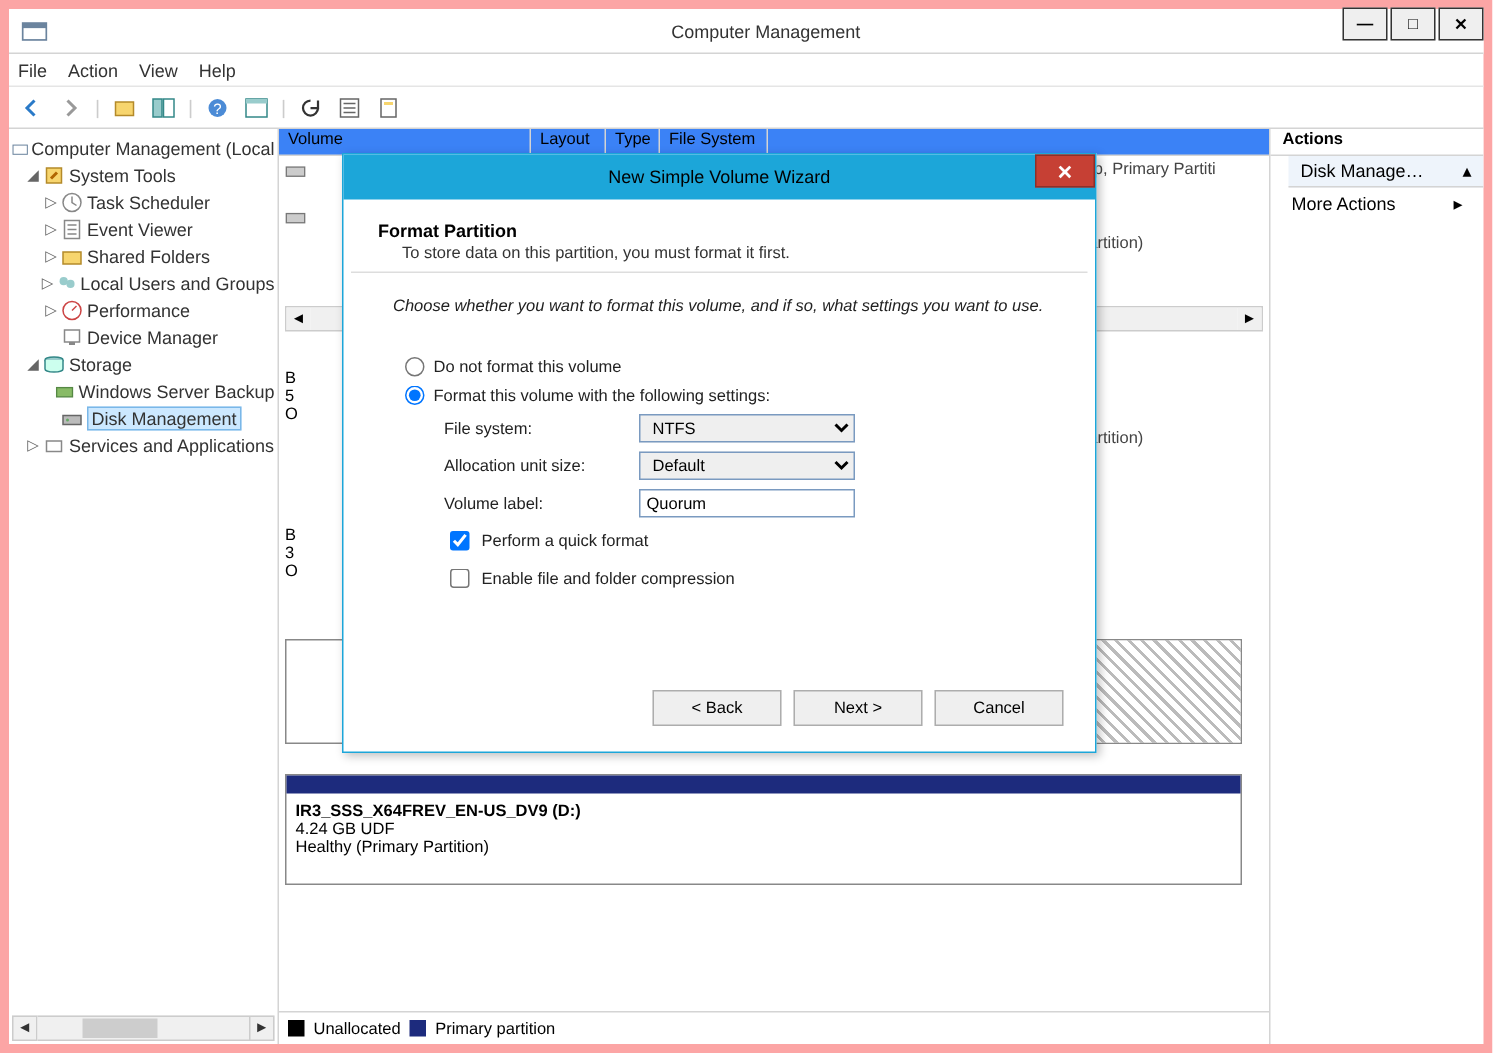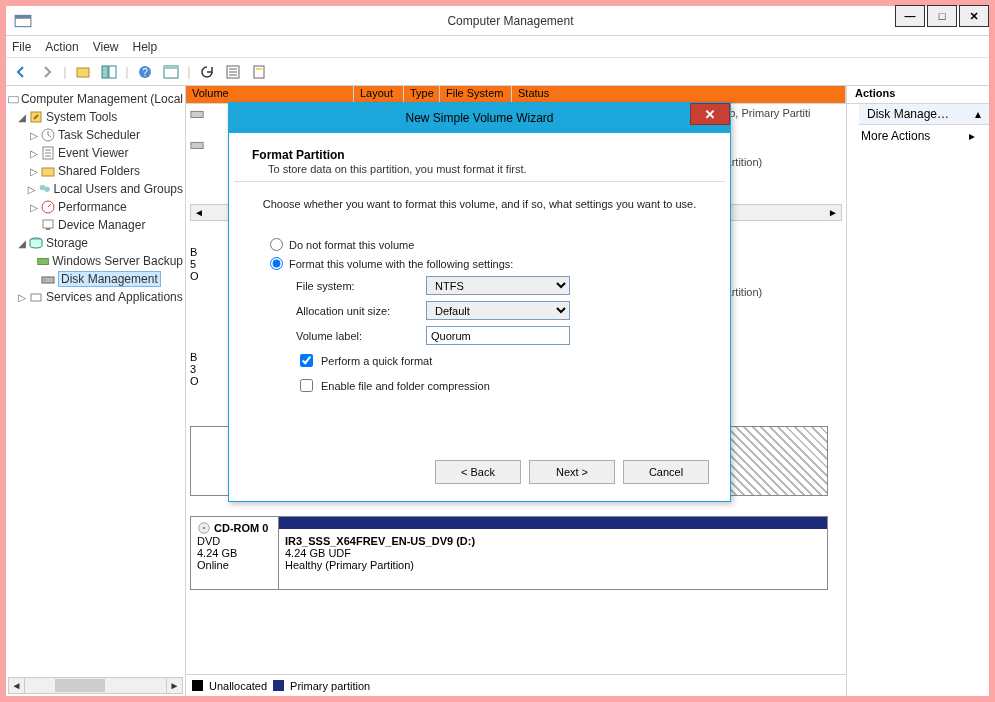--- a/index.html
+++ b/index.html
@@ -25,21 +25,21 @@
 .tree-row .ind { display: inline-block; }
 .tree-row .tw { width: 12px; color: #666; font-size: 10px; display: inline-block; text-align: center; }
 .tree-row .ic { width: 16px; height: 16px; display: inline-flex; align-items: center; justify-content: center; margin-right: 2px; }
 .tree-row.selected .lbl { background: #cce8ff; border: 1px solid #7ab7e8; padding: 0 2px; }
 .tree-scroll { position: absolute; left: 2px; right: 2px; bottom: 2px; height: 17px; display: flex; align-items: center; }
 .tree-scroll .arrow { width: 17px; height: 17px; border: 1px solid #ccc; background: #f0f0f0; display: flex; align-items: center; justify-content: center; font-size: 10px; }
 .tree-scroll .track { flex: 1; height: 17px; border-top: 1px solid #ccc; border-bottom: 1px solid #ccc; background: #f0f0f0; position: relative; }
 .tree-scroll .thumb { position: absolute; left: 30px; top: 1px; width: 50px; height: 13px; background: #cdcdcd; }
 
 .center-pane { flex: 1; display: flex; flex-direction: column; position: relative; border-right: 1px solid #d4d4d4; }
-.list-header { height: 18px; display: flex; font-size: 11px; background: #f97316; border-bottom: 1px solid #d4d4d4; }
+.list-header { height: 18px; display: flex; font-size: 11px; background: #3b82f6; border-bottom: 1px solid #d4d4d4; }
 .list-header .col { border-right: 1px solid #d4d4d4; padding: 1px 6px; }
 .list-body { flex: 1; position: relative; }
 
 .legend { height: 22px; border-top: 1px solid #d4d4d4; display: flex; align-items: center; font-size: 11px; padding: 0 6px; gap: 6px; }
 .legend .sw { width: 11px; height: 11px; display: inline-block; }
 
 .actions-pane { width: 142px; display: flex; flex-direction: column; font-size: 12px; }
 .actions-title { height: 18px; border-bottom: 1px solid #d4d4d4; background: #fff; padding: 1px 8px; font-size: 11px; font-weight: bold; }
 .actions-sub { background: #eef4fb; padding: 3px 8px; border-bottom: 1px solid #d4d4d4; display: flex; justify-content: space-between; margin-left: 12px; }
 .actions-item { padding: 4px 14px; display: flex; justify-content: space-between; }
@@ -60,21 +60,21 @@
 
 .dialog { position: absolute; left: 228px; top: 102px; width: 503px; height: 400px; background: #fff; border: 1px solid #1ca6d9; box-shadow: 2px 2px 6px rgba(0,0,0,0.25); z-index: 10; }
 .dlg-titlebar { height: 30px; background: #1ca6d9; display: flex; align-items: center; justify-content: center; position: relative; }
 .dlg-titlebar .t { color: #000; font-size: 12px; }
 .dlg-close { position: absolute; right: 0; top: 0; width: 40px; height: 22px; background: #c64034; color: #fff; display: flex; align-items: center; justify-content: center; font-size: 13px; font-weight: bold; border: 1px solid #8b302a;}
 .dlg-inner { position: absolute; left: 5px; right: 5px; top: 32px; bottom: 5px; background: #fff; }
 .dlg-head { padding: 10px 18px 6px 18px; border-bottom: 1px solid #ddd; background: #fff; }
 .dlg-head b { font-size: 12px; }
 .dlg-head .sub { font-size: 11px; margin-left: 16px; color: #333; }
 .dlg-body { padding: 16px 28px; font-size: 11px; color: #222; }
-.dlg-intro { text-align: center; margin-bottom: 28px; }
+.dlg-intro { margin-bottom: 28px; font-style: italic; }
 .radio-row { display: flex; align-items: center; margin: 6px 0 6px 8px; gap: 6px; }
 .radio-row input { margin: 0; }
 .settings { margin-left: 34px; }
 .srow { display: flex; align-items: center; margin: 6px 0; }
 .srow .slabel { width: 130px; }
 .srow select, .srow input[type=text] { width: 144px; height: 19px; font-size: 11px; border: 1px solid #7a9ac0; padding: 1px 4px; }
 .chk-row { display: flex; align-items: center; gap: 5px; margin: 6px 0 2px 0; }
 .dlg-buttons { position: absolute; right: 16px; bottom: 12px; display: flex; gap: 8px; }
 .dlg-buttons button { width: 86px; height: 24px; font-size: 11px; background: #efefef; border: 1px solid #adadad; }
 
@@ -297,21 +297,20 @@
         <div class="arrow">►</div>
       </div>
     </div>
 
     <div class="center-pane">
       <div class="list-header">
         <div class="col" style="width:168px">Volume</div>
         <div class="col" style="width:50px">Layout</div>
         <div class="col" style="width:36px">Type</div>
         <div class="col" style="width:72px">File System</div>
-        <div class="col" style="flex:1">Status</div>
       </div>
 
       <div class="list-body">
         <div class="bg-row" style="left:520px; top:3px">Dump, Primary Partiti</div>
         <div class="bg-row" style="left:520px; top:52px">ry Partition)</div>
         <div class="bg-row" style="left:4px; top:3px"><svg width="14" height="14" viewBox="0 0 16 16">
               <rect x="1" y="5" width="14" height="7" fill="#ccc" stroke="#777"></rect>
             </svg></div>
         <div class="bg-row" style="left:4px; top:34px"><svg width="14" height="14" viewBox="0 0 16 16">
               <rect x="1" y="5" width="14" height="7" fill="#ccc" stroke="#777"></rect>
@@ -343,32 +342,20 @@
           </div>
 
           <div class="disk-row" style="position:absolute; left:4px; right:18px; top:200px; height:70px;">
             <div class="disk-label"></div>
             <div class="disk-vol hatch">
               <div class="txt" style="margin-top:2px">Unallocated</div>
             </div>
           </div>
 
           <div class="disk-row" style="position:absolute; left:4px; right:18px; top:290px; height:74px;">
-            <div class="disk-label">
-              <div style="display:flex; align-items:center; gap:3px">
-                  <svg width="14" height="14" viewBox="0 0 16 16">
-                    <circle cx="8" cy="8" r="6" fill="#eee" stroke="#999"></circle>
-                    <circle cx="8" cy="8" r="1.5" fill="#999"></circle>
-                  </svg>
-                  <b>CD-ROM 0</b>
-                </div>
-              <div>DVD</div>
-              <div>4.24 GB</div>
-              <div>Online</div>
-            </div>
             <div class="disk-vol">
               <div class="stripe"></div>
               <div class="txt">
                 <b>IR3_SSS_X64FREV_EN-US_DV9  (D:)</b><br>
                 <span>4.24 GB UDF</span><br>
                 <span>Healthy (Primary Partition)</span>
               </div>
             </div>
           </div>
         </div>

